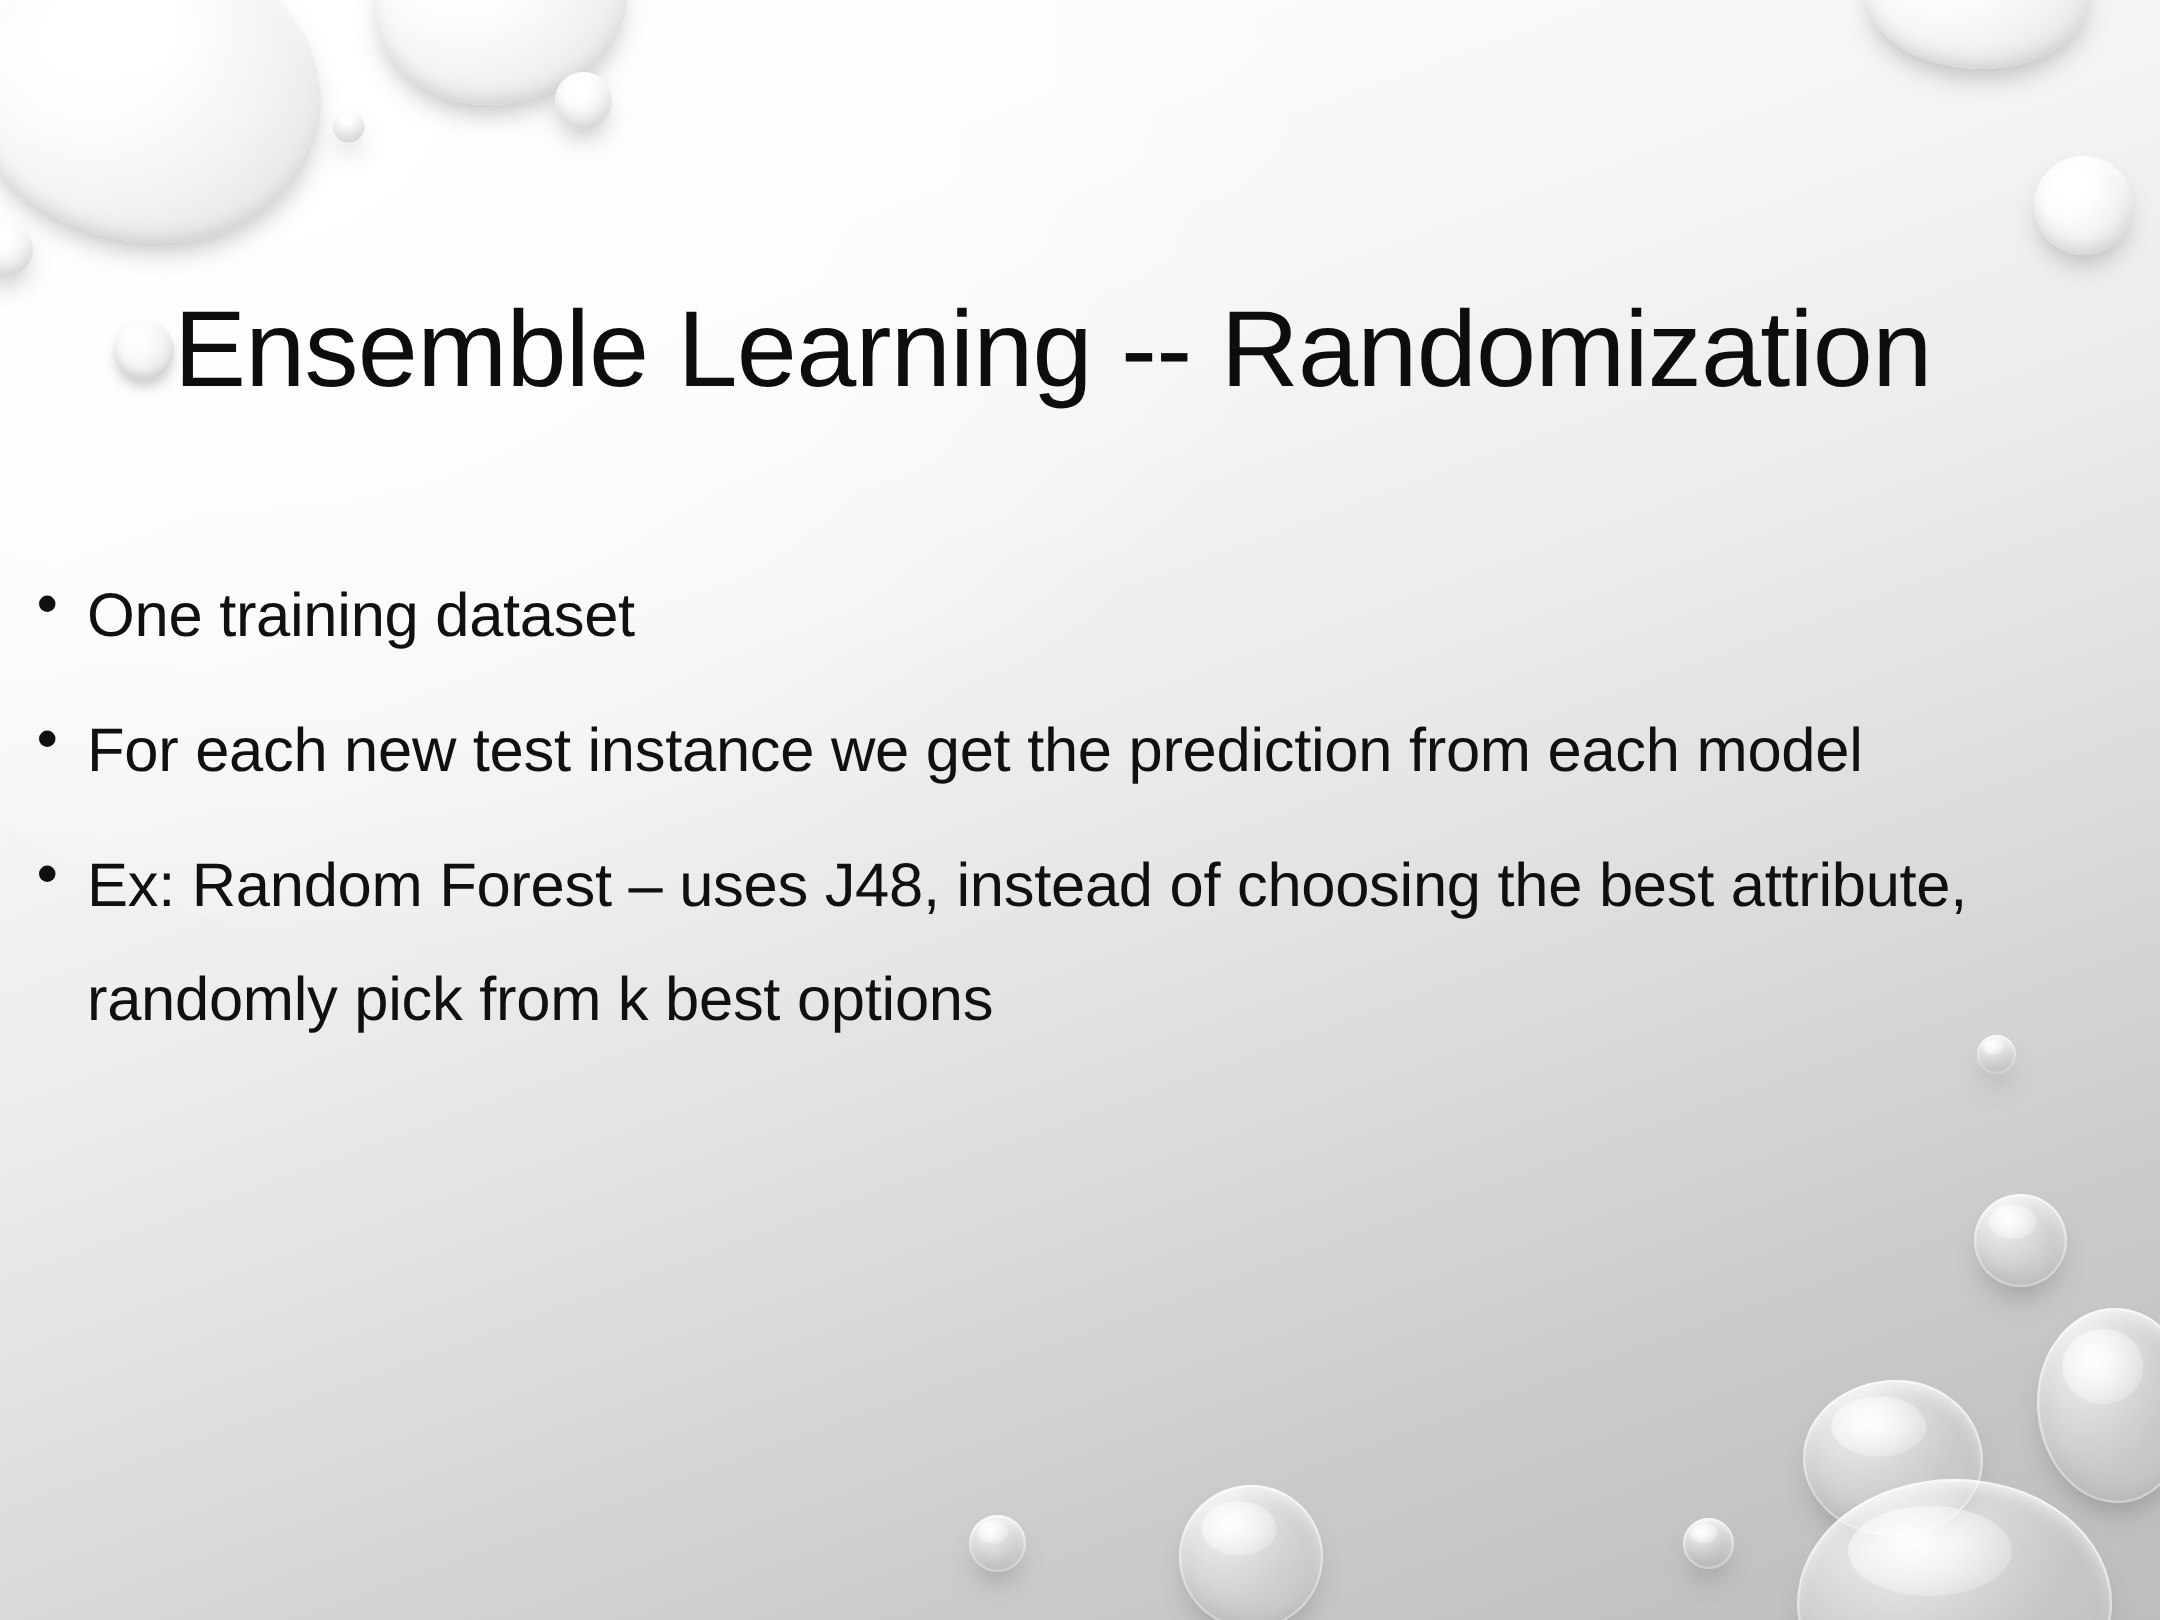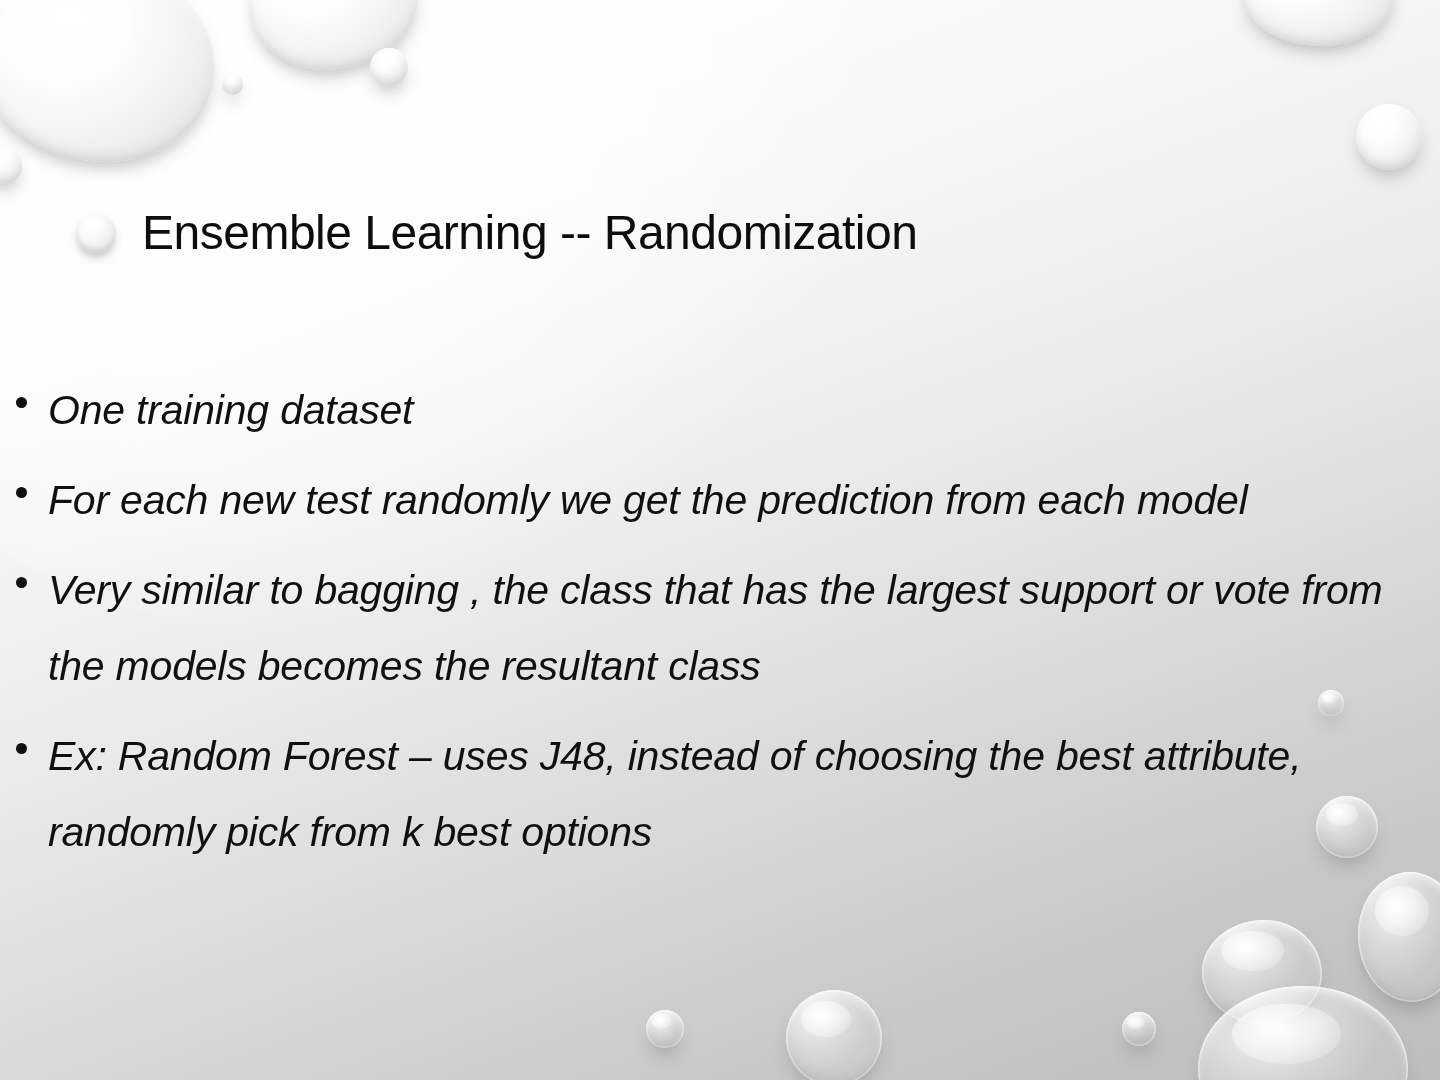--- a/index.html
+++ b/index.html
@@ -117,36 +117,34 @@
   #title-bullet .hl {
     position: absolute;
     left: 20%;
     top: 14%;
     width: 46%;
     height: 34%;
     border-radius: 50%;
     background: radial-gradient(ellipse at 40% 40%, rgba(255,255,255,0.98) 0%, rgba(255,255,255,0.4) 60%, rgba(255,255,255,0) 100%);
   }
   #title-text {
-    margin-left: 26px;
-    font-size: 48px;
+    font-size: 72px;
     font-weight: 300;
     letter-spacing: -0.5px;
     color: #0d0d0d;
     white-space: nowrap;
     line-height: 1;
   }
 
   
   #body {
     position: absolute;
-    left: 0;
+    left: 10px;
     top: 372px;
     width: 1428px;
-    font-style: italic;
   }
   .bullet-item {
     position: relative;
     display: flex;
     align-items: flex-start;
     padding-right: 22px;
     margin-bottom: 14px;
   }
   .bullet-dot {
     flex: 0 0 auto;
@@ -204,27 +202,23 @@
   <div id="body">
 
     <div class="bullet-item">
       <span class="bullet-dot"></span>
       <span class="bullet-text">One training dataset</span>
     </div>
 
 
     <div class="bullet-item">
       <span class="bullet-dot"></span>
-      <span class="bullet-text">For each new test randomly we get the prediction from each model</span>
+      <span class="bullet-text">For each new test instance we get the prediction from each model</span>
     </div>
 
-    <div class="bullet-item">
-      <span class="bullet-dot"></span>
-      <span class="bullet-text">Very similar to bagging , the class that has the largest support or vote from the models becomes the resultant class</span>
-    </div>
 
     <div class="bullet-item">
       <span class="bullet-dot"></span>
       <span class="bullet-text">Ex: Random Forest – uses J48, instead of choosing the best attribute, randomly pick from k best options</span>
     </div>
 
   </div>
 
   <div class="droplet drop-glass" style="left:1316px; top:796px; width:62px; height:62px;">
     <span class="hl"></span>

